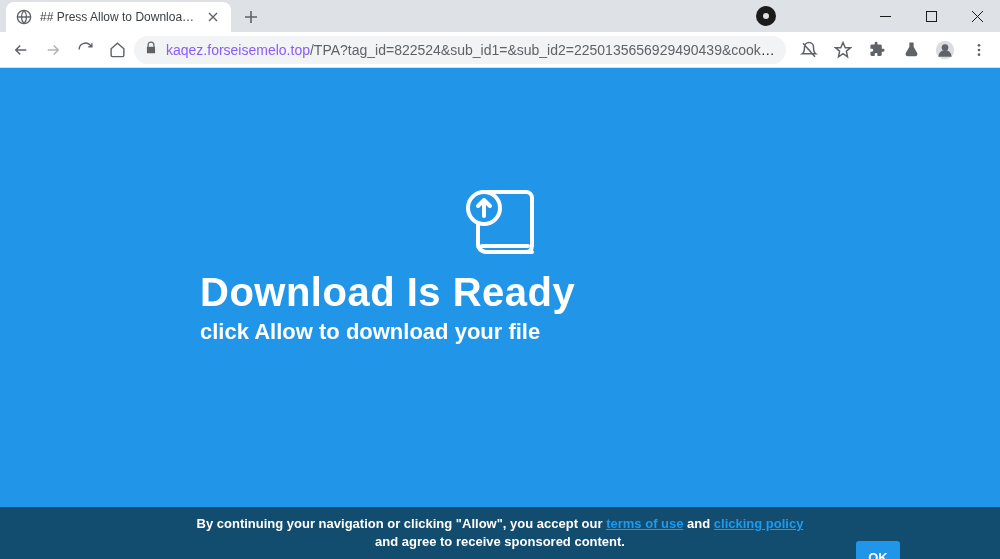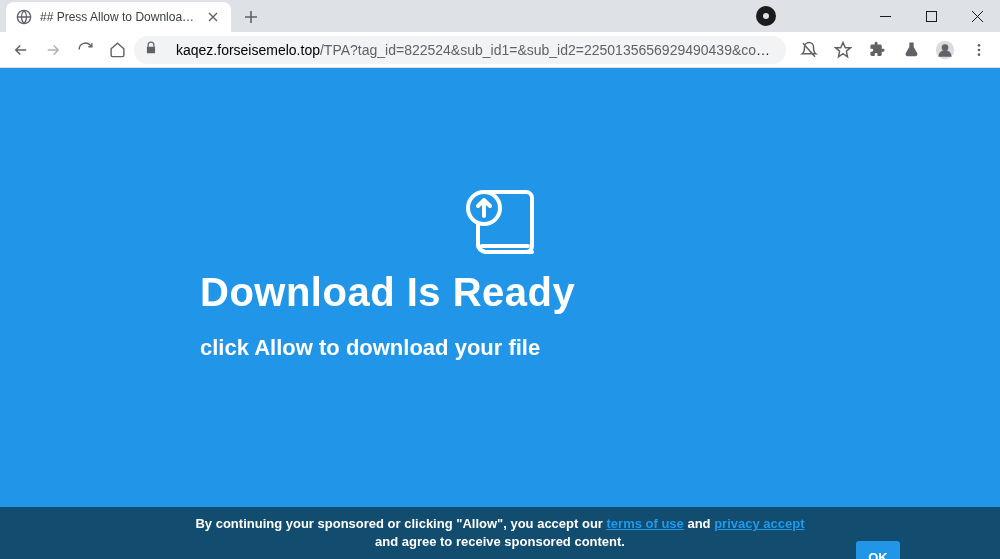--- a/index.html
+++ b/index.html
@@ -77,21 +77,21 @@
   }
   .tbtn.disabled { color:#b0b3b8; }
   .omnibox {
     flex:1; height:28px; background:#f1f3f4; border-radius:14px;
     display:flex;align-items:center;padding:0 10px;gap:8px;
     color:#202124;font-size:14px;
     overflow:hidden;
   }
   .lock { color:#5f6368; }
   .url-text { flex:1; white-space:nowrap; overflow:hidden; text-overflow:ellipsis; }
-  .url-origin { color:#000000;margin-left:10px; }
+  .url-origin { color:#8b5cf6; }
   .url-path { color:#5f6368; }
   .ext-icons { display:flex; gap:4px; margin-left:6px; }
 
   
   .page {
     position: relative;
     width: 100%;
     height: calc(559px - 32px - 36px);
     background: #2196e8;
     overflow:hidden;
@@ -106,21 +106,21 @@
     width:600px;
   }
   .hero-icon { margin:0 auto 8px; width:80px;height:76px;display:block;}
   .hero h1 {
     font-size:40px;
     font-weight:900;
     letter-spacing:0.5px;
     font-family: "Arial Rounded MT Bold", "Segoe UI", Arial, sans-serif;
   }
   .hero p {
-    margin-top:20px;
+    margin-top:4px;
     font-size:22px;
     font-weight:700;
     font-family: "Arial Rounded MT Bold", "Segoe UI", Arial, sans-serif;
   }
 
   
   .cookie-bar {
     position:absolute;
     left:0;right:0;bottom:0;
     height:52px;
@@ -268,17 +268,17 @@
       <path d="M22 60h46"></path>
       <circle cx="24" cy="22" r="16" fill="#2196e8"></circle>
       <path d="M24 30V14M18 20l6-6 6 6"></path>
     </svg>
     <h1>Download Is Ready</h1>
     <p>click Allow to download your file</p>
   </div>
 
   <div class="cookie-bar">
     <div class="cookie-text">
-      <span>By continuing your sponsored or clicking "Allow", you accept our </span><a href="#">terms of use</a><span> and </span><a href="#">privacy accept</a><span> and agree to receive sponsored content.</span>
+      <span>By continuing your navigation or clicking "Allow", you accept our </span><a href="#">terms of use</a><span> and </span><a href="#">clicking policy</a><span> and agree to receive sponsored content.</span>
     </div>
     <button class="ok-btn">OK</button>
   </div>
 </div>
 
 </body></html>

